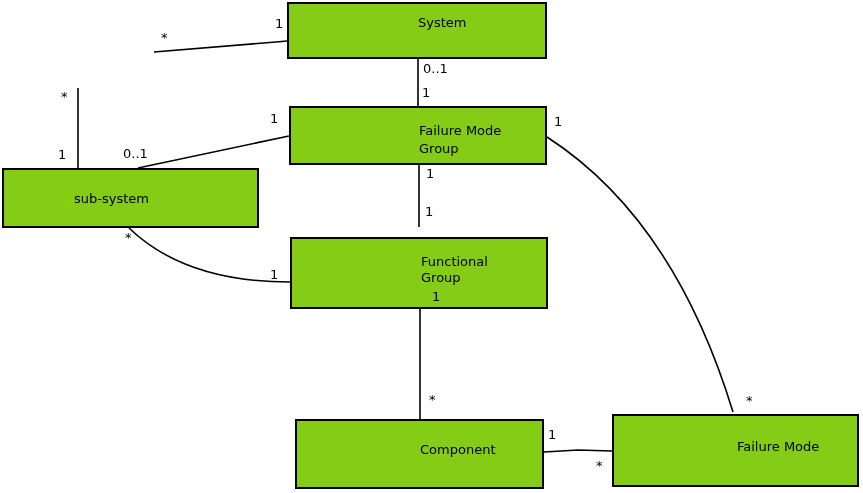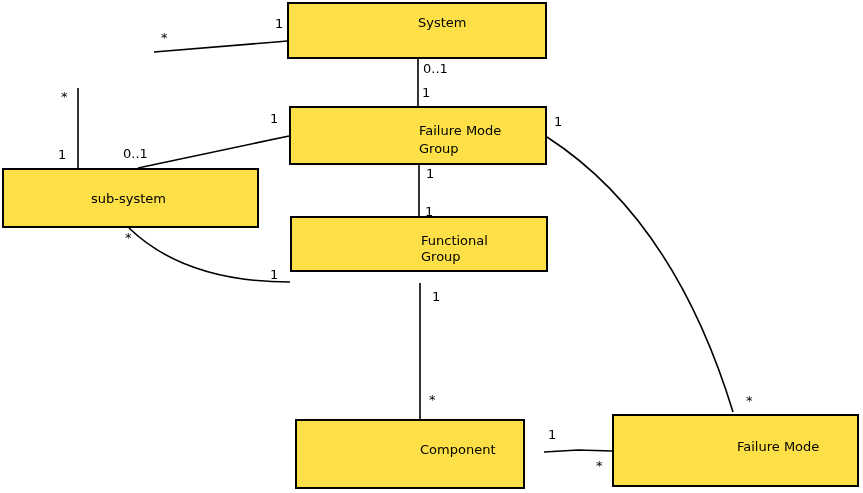--- a/index.html
+++ b/index.html
@@ -19,21 +19,21 @@
   #connector-layer {
     position: absolute;
     left: 0;
     top: 0;
     width: 863px;
     height: 493px;
   }
   .box {
     position: absolute;
     box-sizing: border-box;
-    background: #fde047;
+    background: #84cc16;
     border: 2.5px solid #000000;
   }
   .lbl {
     position: absolute;
     font-size: 13px;
     white-space: pre-line;
     color: #000000;
   }
   .mult {
     position: absolute;
@@ -63,29 +63,29 @@
   <div class="box" style="left:287px;top:2px;width:260px;height:57px">
     <span class="lbl" style="left:129px;top:11px;line-height:16px">System</span>
   </div>
 
   <div class="box" style="left:289px;top:106px;width:258px;height:59px">
     <span class="lbl" style="left:128px;top:14px;line-height:18px">Failure Mode
 Group</span>
   </div>
 
   <div class="box" style="left:2px;top:168px;width:257px;height:60px">
-    <span class="lbl" style="left:87px;top:21px;line-height:16px">sub-system</span>
+    <span class="lbl" style="left:70px;top:21px;line-height:16px">sub-system</span>
   </div>
 
-  <div class="box" style="left:290px;top:216px;width:258px;height:56px">
+  <div class="box" style="left:290px;top:237px;width:258px;height:72px">
     <span class="lbl" style="left:129px;top:15px;line-height:16px">Functional
 Group</span>
   </div>
 
-  <div class="box" style="left:295px;top:419px;width:230px;height:70px">
+  <div class="box" style="left:295px;top:419px;width:249px;height:70px">
     <span class="lbl" style="left:123px;top:21px;line-height:16px">Component</span>
   </div>
 
   <div class="box" style="left:612px;top:414px;width:247px;height:73px">
     <span class="lbl" style="left:123px;top:23px;line-height:16px">Failure Mode</span>
   </div>
 
   <span class="mult" style="left:161px;top:31px">*</span>
   <span class="mult" style="left:275px;top:17px">1</span>
 

